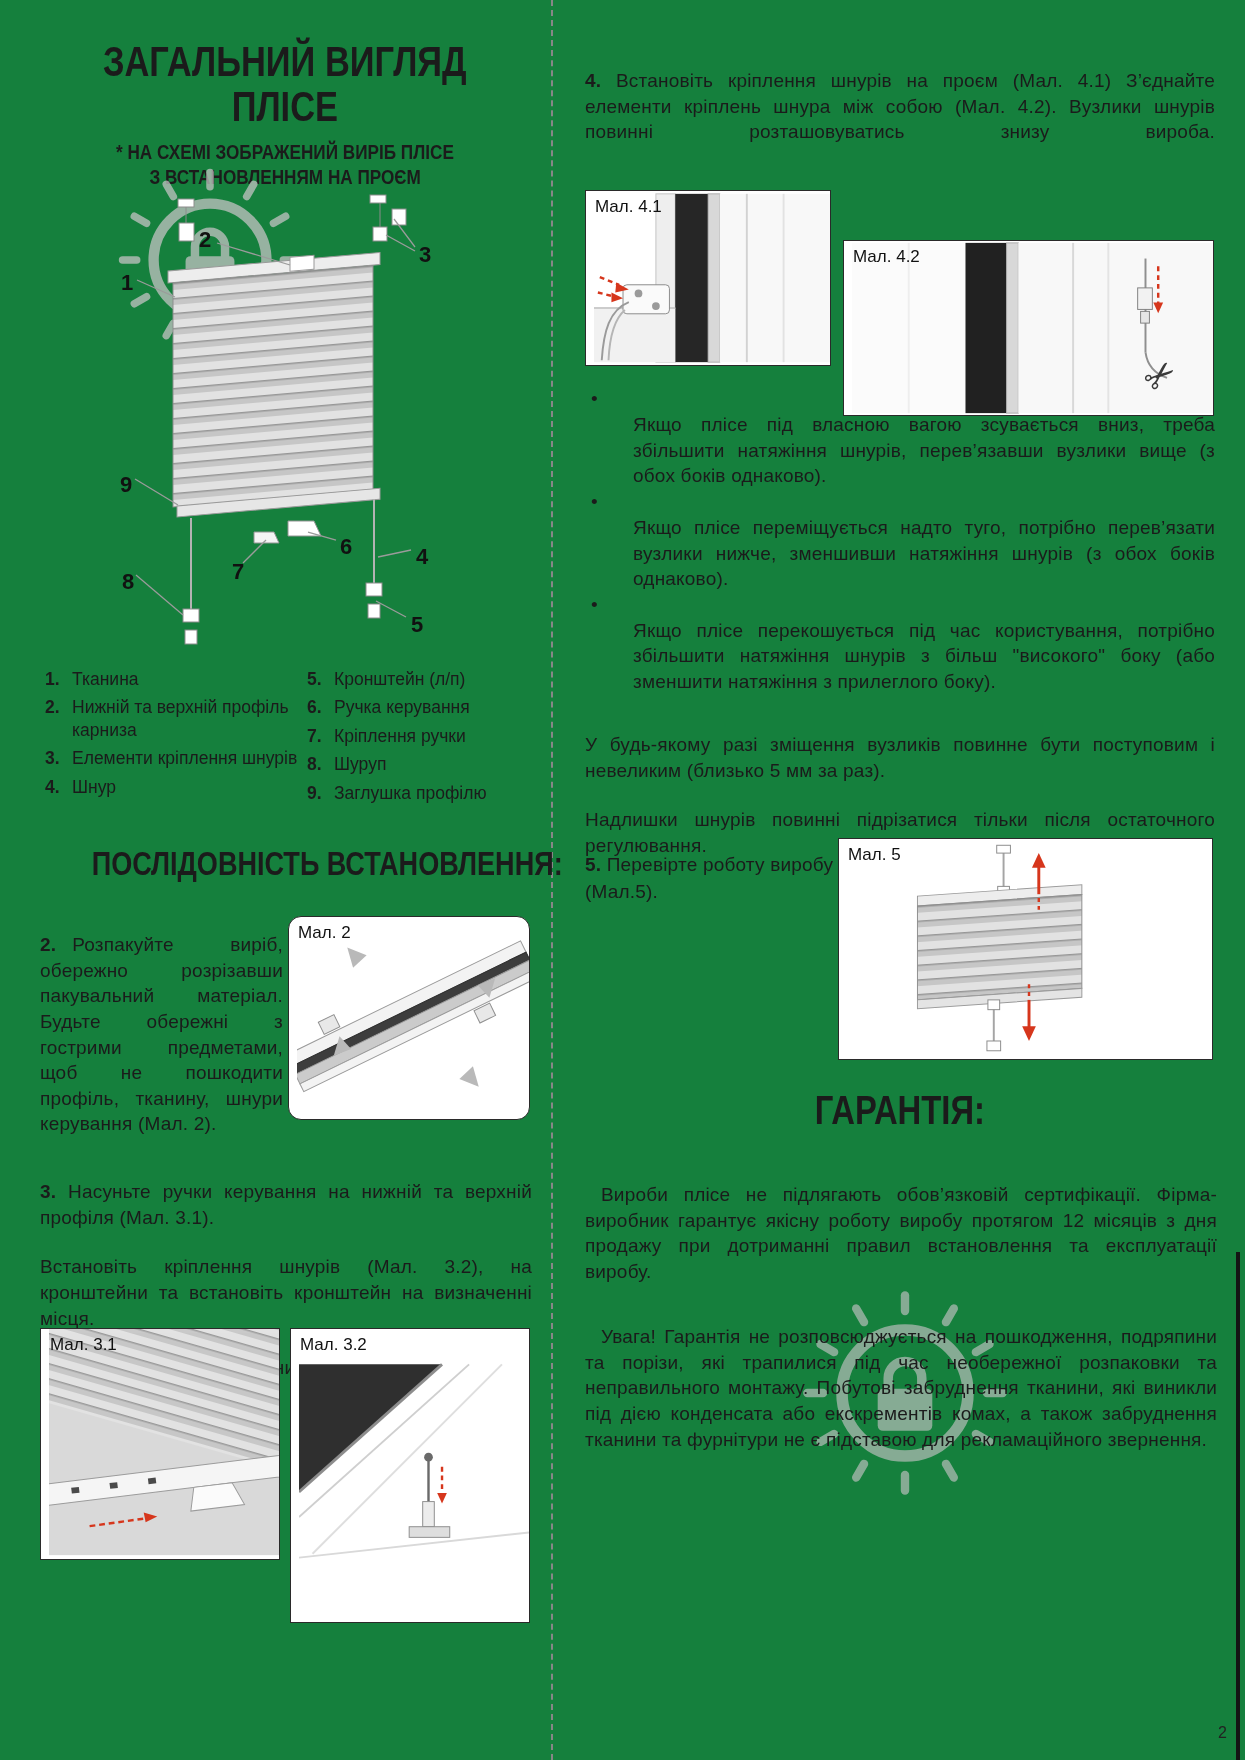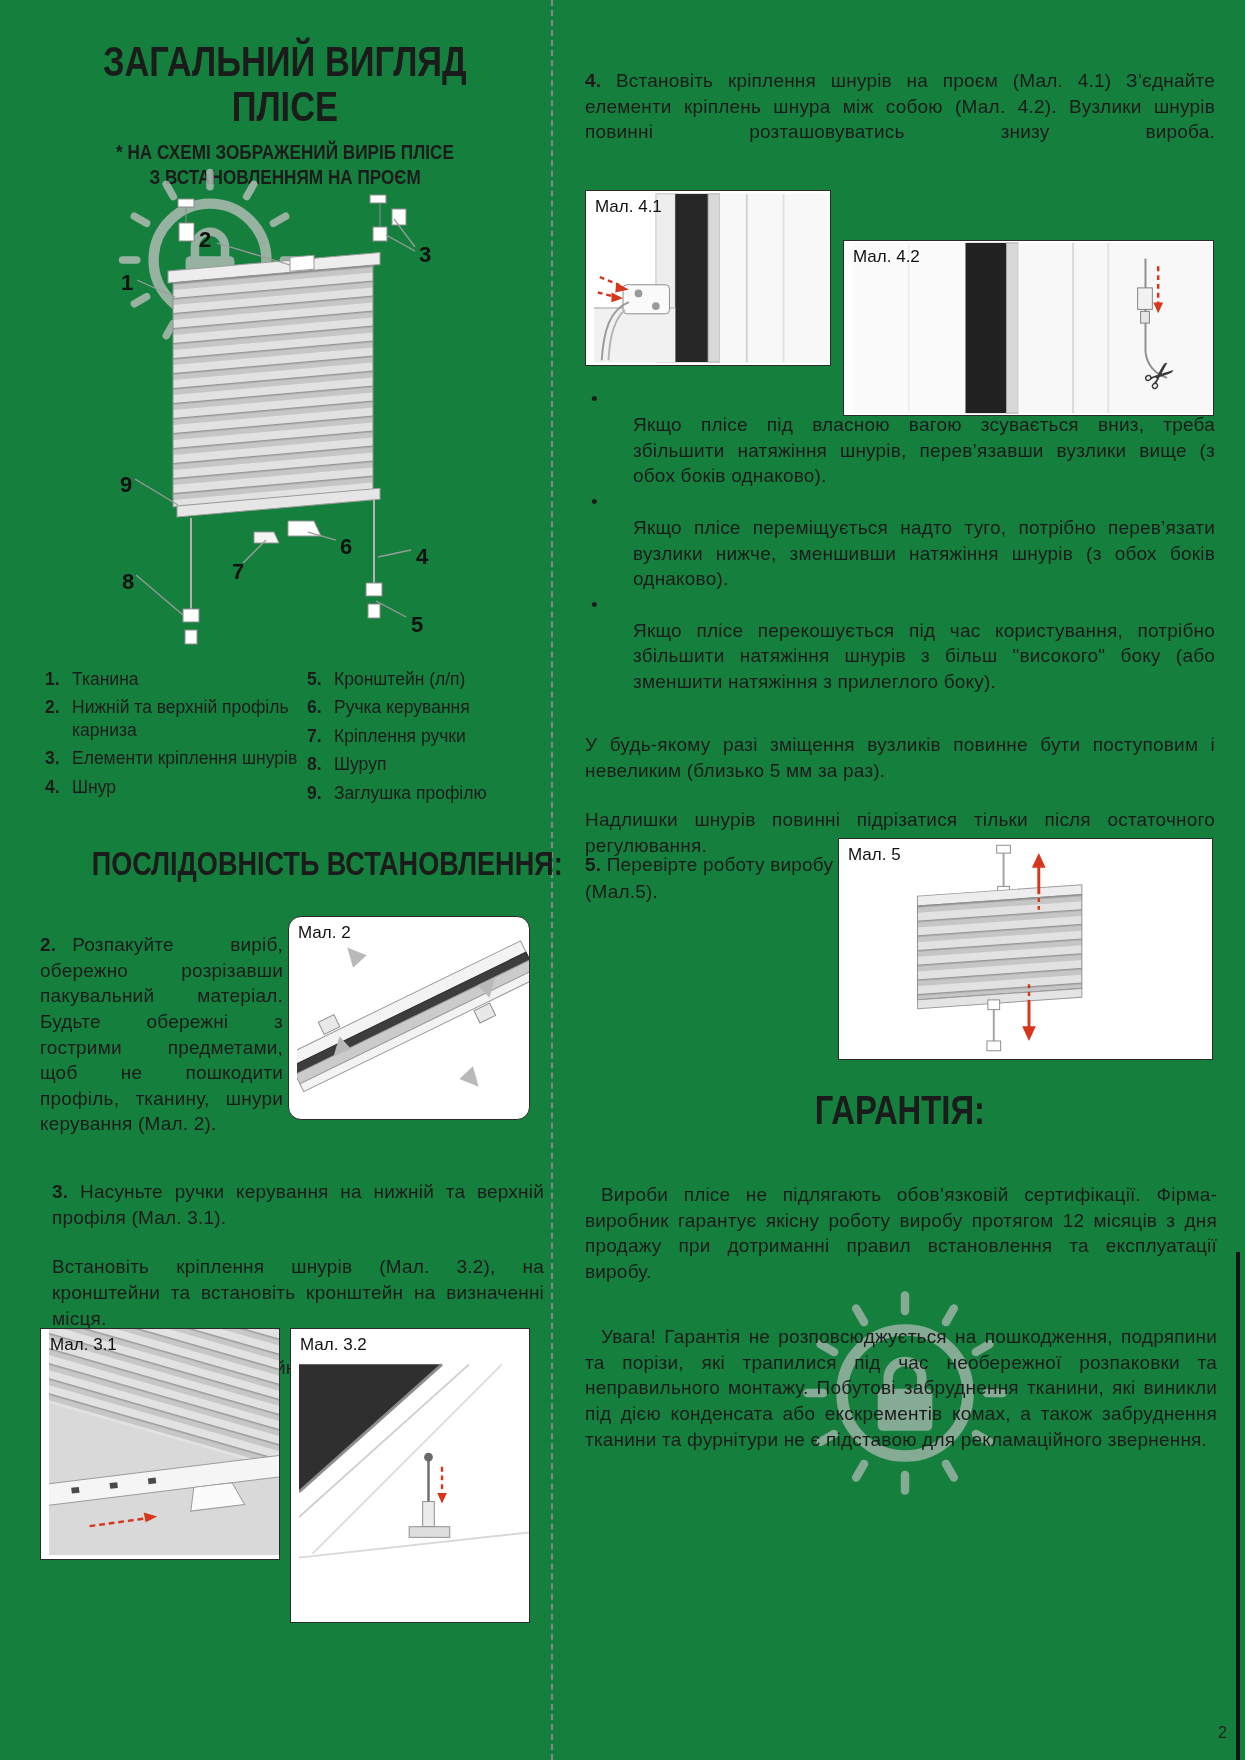--- a/index.html
+++ b/index.html
@@ -200,21 +200,21 @@
       </g>
       <g fill="#b9b9b9">
         <path d="M52 28 l20 8 -14 13 z"></path>
         <path d="M188 172 l-20 -8 14 -13 z"></path>
         <path d="M205 60 l-6 20 -12 -13 z"></path>
         <path d="M38 140 l6 -20 12 13 z"></path>
       </g>
     </svg>
   </div>
 
-  <div class="abs" style="left:52px; top:1155px; width:492px;">
+  <div class="abs" style="left:40px; top:1155px; width:492px;">
     <div class="para"><span class="b">3.</span> <span>Насуньте ручки керування на нижній та верхній профіля (Мал. 3.1).</span></div>
     <div class="para">Встановіть кріплення шнурів (Мал. 3.2), на кронштейни та встановіть кронштейн на визначенні місця.</div>
     <div class="para">Враховуйте, що кронштейни є ліві та праві.</div>
   </div>
 
   <div class="figbox" style="left:40px; top:1328px; width:240px; height:232px;">
     <span class="figlabel">Мал. 3.1</span>
     <svg viewBox="0 0 238 230">
       <rect width="238" height="230" fill="#d9d9d9"></rect>
       <g transform="rotate(16 0 0)">

